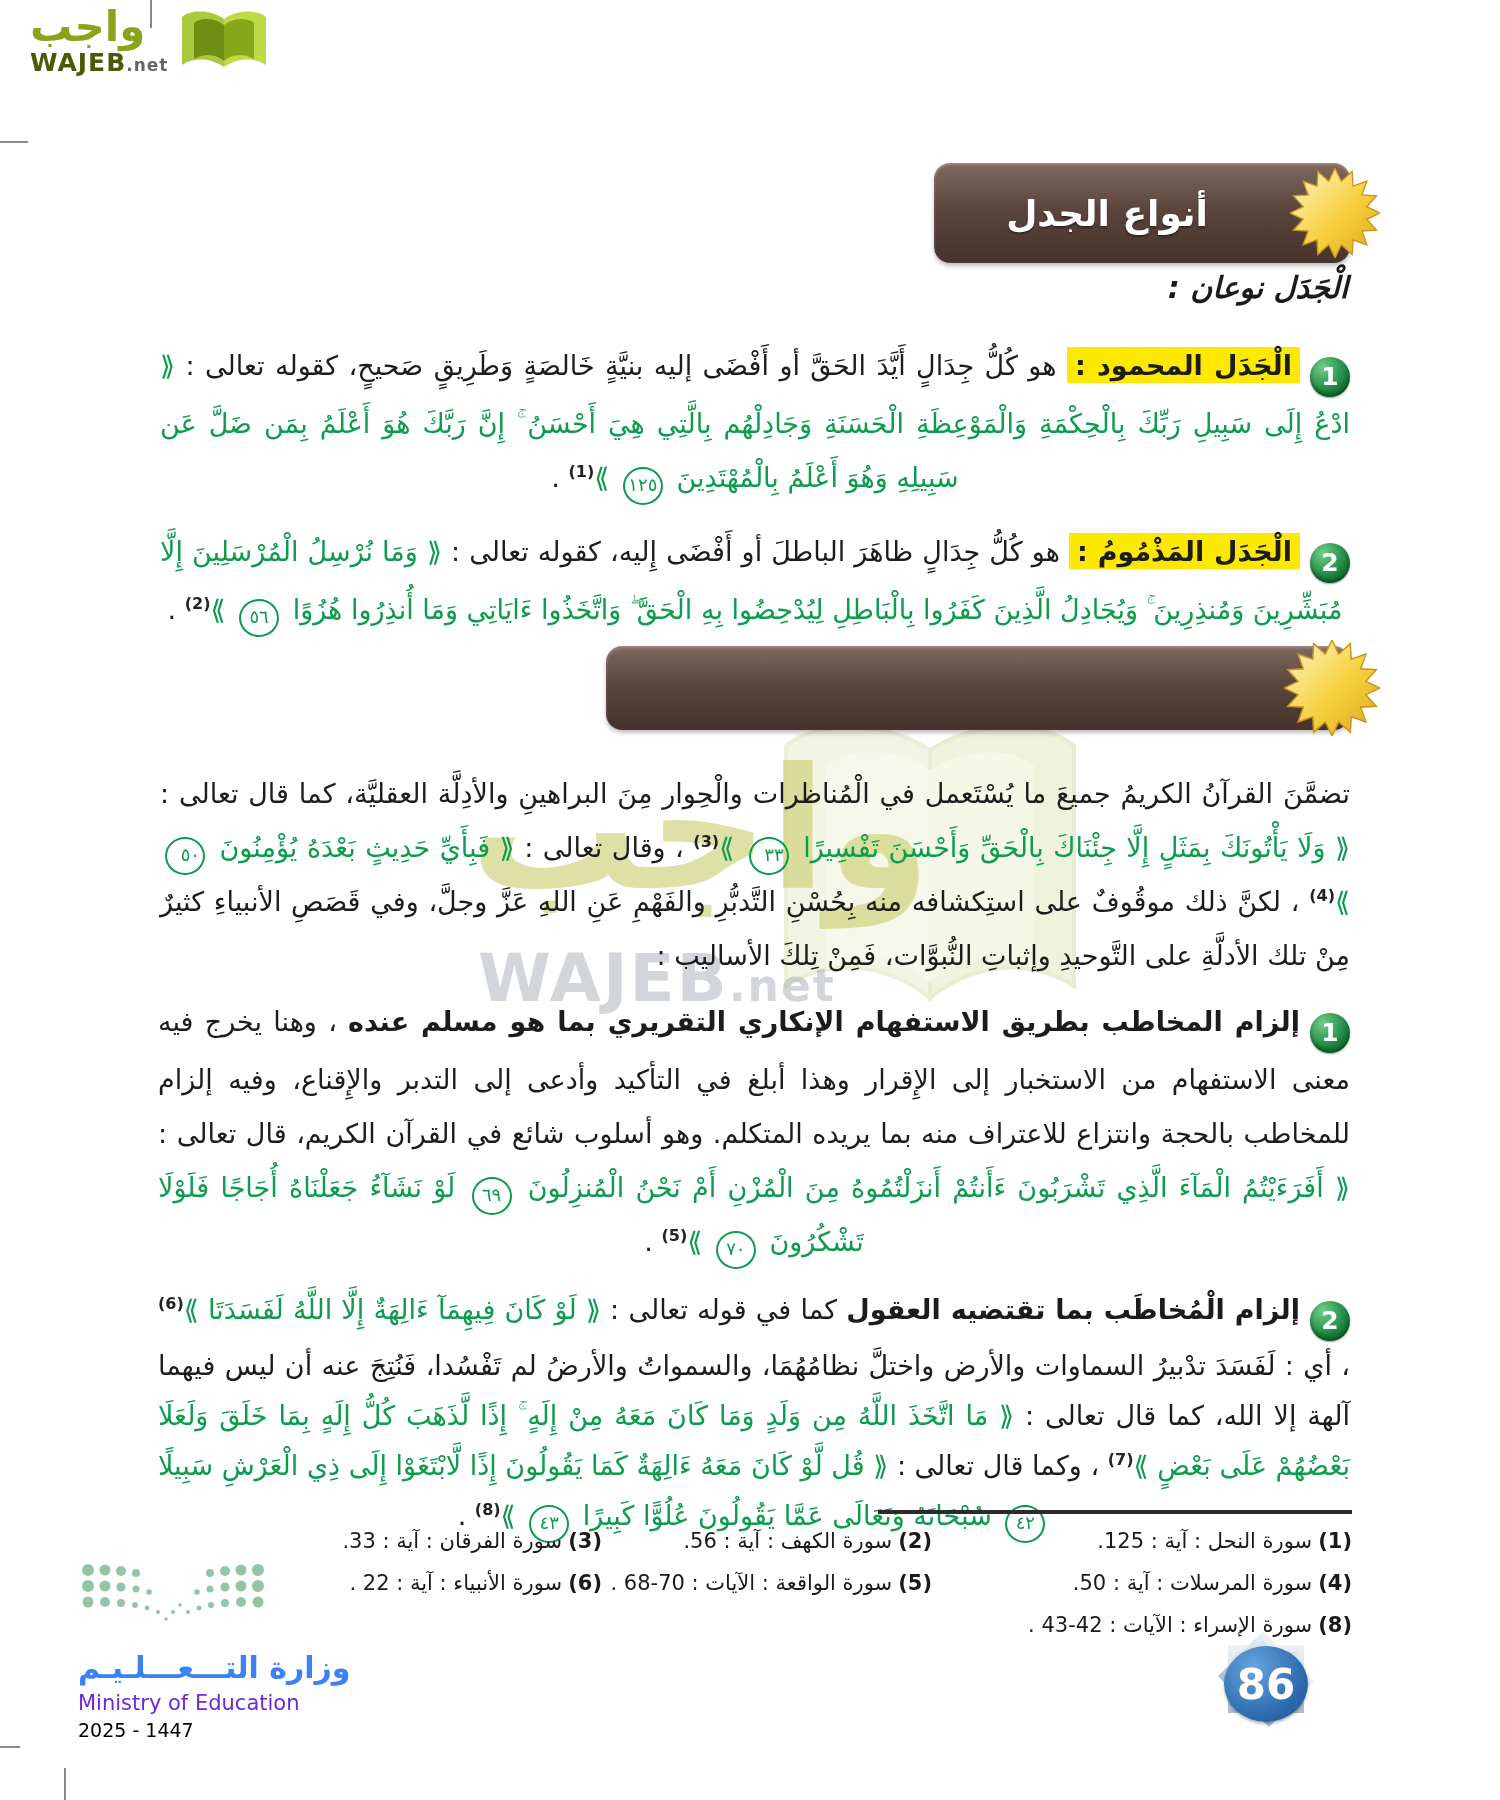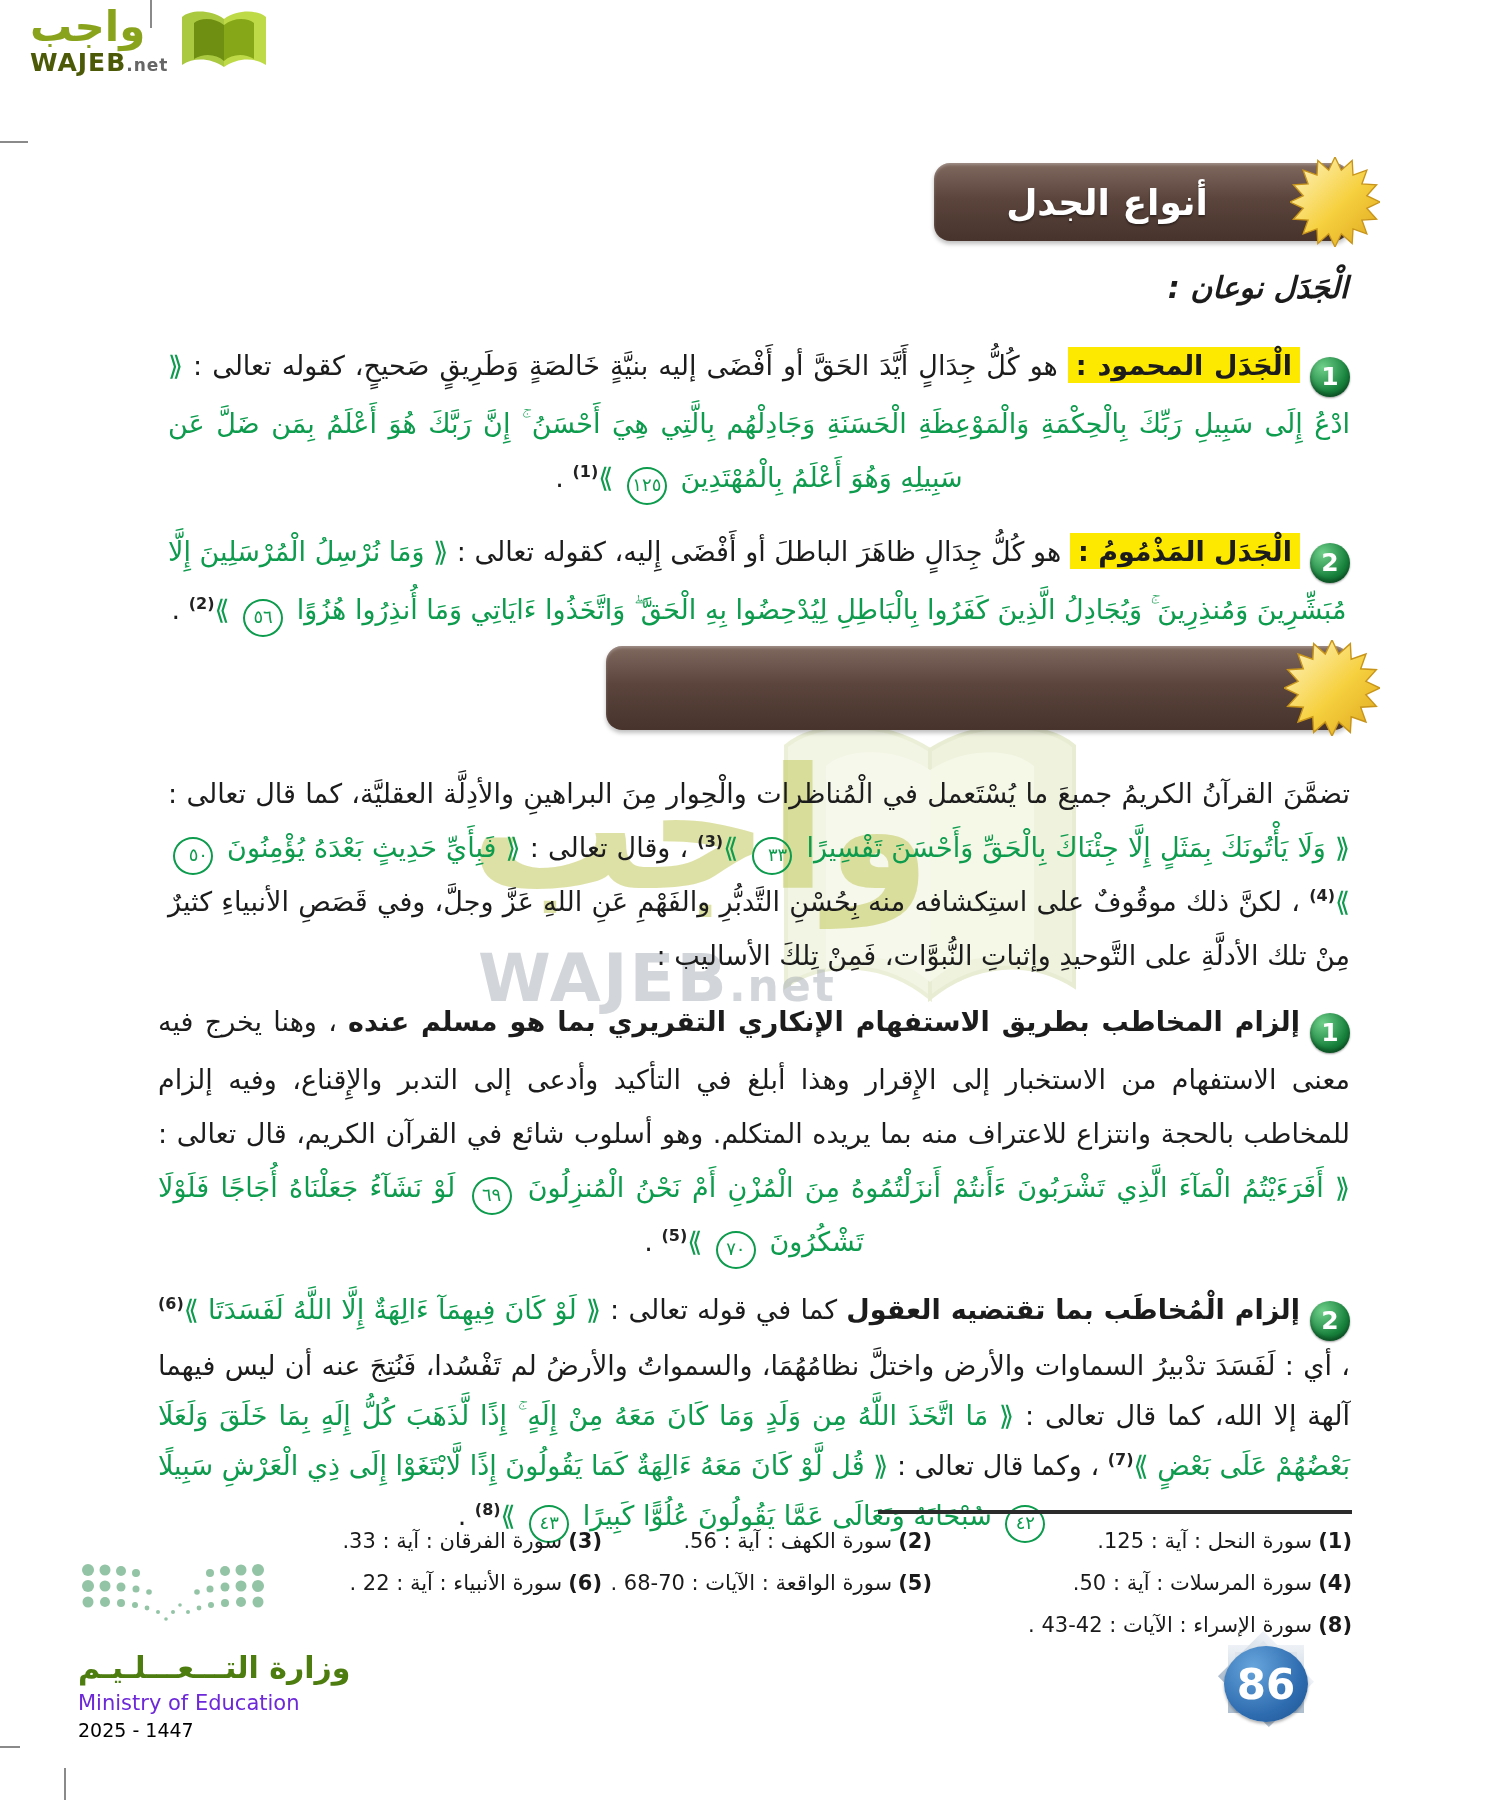--- a/index.html
+++ b/index.html
@@ -23,21 +23,21 @@
   #wajeb-logo .lat .tld{font-size:17px;color:#666;font-weight:700;}
 
   
   .banner{position:absolute;right:150px;background:linear-gradient(180deg,#80695f 0%,#5b453d 45%,#47332c 100%);
     border-radius:16px;display:flex;align-items:center;justify-content:center;
     box-shadow:0 3px 4px rgba(0,0,0,.25), inset 0 2px 3px rgba(255,255,255,.25);z-index:2;}
   .banner .title{color:#fff;font-weight:700;font-size:36px;padding-right:70px;text-shadow:0 2px 2px rgba(0,0,0,.4);}
   .starburst{position:absolute;right:-30px;top:50%;transform:translateY(-50%);z-index:3;}
 
   
-  .para{position:absolute;right:150px;left:168px;direction:rtl;text-align:justify;
+  .para{position:absolute;right:150px;left:160px;direction:rtl;text-align:justify;
     font-size:27px;line-height:54px;color:var(--ink);z-index:1;}
   .para.center-last{text-align-last:center;}
   .para.start-last{text-align-last:right;}
   .sg-q{color:var(--quran);}
   .sg-b{font-weight:700;}
   .sg-hl{background:var(--hl);font-weight:700;padding:3px 8px 2px;box-decoration-break:clone;-webkit-box-decoration-break:clone;}
   .sg-fn{font-size:16px;vertical-align:super;font-weight:700;color:#222;line-height:0;}
   .sg-a{display:inline-block;min-width:30px;height:34px;line-height:31px;border:2px solid var(--quran);
     border-radius:50%;text-align:center;font-size:18px;color:var(--quran);margin:0 5px;vertical-align:-4px;padding:0 3px;}
   .pt-badge{display:inline-flex;align-items:center;justify-content:center;width:40px;height:40px;border-radius:50%;
@@ -47,21 +47,21 @@
 
   
   #footnote-divider{position:absolute;height:4px;background:#2b2b2b;z-index:1;}
   #footnotes{position:absolute;right:148px;left:290px;display:grid;grid-template-columns:420px 330px 1fr;
     direction:rtl;row-gap:12px;font-size:21px;line-height:30px;color:#1a1a1a;z-index:1;}
   .fn-cell{direction:rtl;text-align:right;white-space:nowrap;}
   .fn-num{font-weight:700;margin-left:6px;}
 
   
   #ministry{position:absolute;left:78px;top:1562px;z-index:1;}
-  #ministry .ar{font-size:30px;font-weight:700;color:#4d7c0f;margin-top:20px;direction:rtl;text-align:left;}
+  #ministry .ar{font-size:30px;font-weight:700;color:#3b82f6;margin-top:20px;direction:rtl;text-align:left;}
   #ministry .en{font-size:21px;color:#6d28d9;margin-top:6px;}
   #ministry .yr{font-size:19px;color:#000000;margin-top:4px;}
 
   
   #page-badge{position:absolute;left:1205px;top:1624px;width:122px;height:110px;z-index:2;}
   #page-badge .ellipse{position:absolute;left:19px;top:22px;width:84px;height:76px;border-radius:50%;
     background:radial-gradient(circle at 35% 28%,#66a5dc,#2e6cb0 62%,#1d538f);display:flex;align-items:center;justify-content:center;
     box-shadow:0 2px 3px rgba(0,0,0,.3);}
   #page-badge .num{color:#fff;font-size:42px;font-weight:700;}
 
@@ -98,21 +98,21 @@
       <span class="lat"><span>WAJEB</span><span class="tld">.net</span></span>
     </div>
     <svg width="92" height="68" viewBox="0 0 92 68">
       <path d="M46,12 C32,2 12,3 4,10 L4,58 C16,50 33,51 46,60 Z" fill="#9bbf1e" opacity=".85"></path>
       <path d="M46,12 C60,2 80,3 88,10 L88,58 C76,50 59,51 46,60 Z" fill="#b7d633" opacity=".9"></path>
       <path d="M46,18 C36,10 22,11 16,16 L16,52 C26,46 38,47 46,54 Z" fill="#6f8f12"></path>
       <path d="M46,18 C56,10 70,11 76,16 L76,52 C66,46 54,47 46,54 Z" fill="#86a818"></path>
     </svg>
   </div>
 
-  <div class="banner" style="top:163px;width:416px;height:78px;">
+  <div class="banner" style="top:163px;width:416px;height:100px;">
     <span class="title">أنواع الجدل</span>
     <svg class="starburst" width="90" height="90" viewBox="0 0 100 100">
       <defs>
           <linearGradient id="gold1" x1="0" y1="0" x2="1" y2="1">
         <stop offset="0" stop-color="#fff6c9"></stop>
             <stop offset=".55" stop-color="#f6d03e"></stop>
             <stop offset="1" stop-color="#dca41d"></stop>
       </linearGradient>
         </defs>
       <polygon fill="url(#gold1)" stroke="#c8951a" stroke-width="1.5" points="100,50 85.3,57 96.2,69.1 79.9,70 85.4,85.4 70,79.9 69.1,96.2 57,85.3 50,100 43,85.3 30.9,96.2 30,79.9 14.6,85.4 20.1,70 3.8,69.1 14.7,57 0,50 14.7,43 3.8,30.9 20.1,30 14.6,14.6 30,20.1 30.9,3.8 43,14.7 50,0 57,14.7 69.1,3.8 70,20.1 85.4,14.6 79.9,30 96.2,30.9 85.3,43"></polygon>

